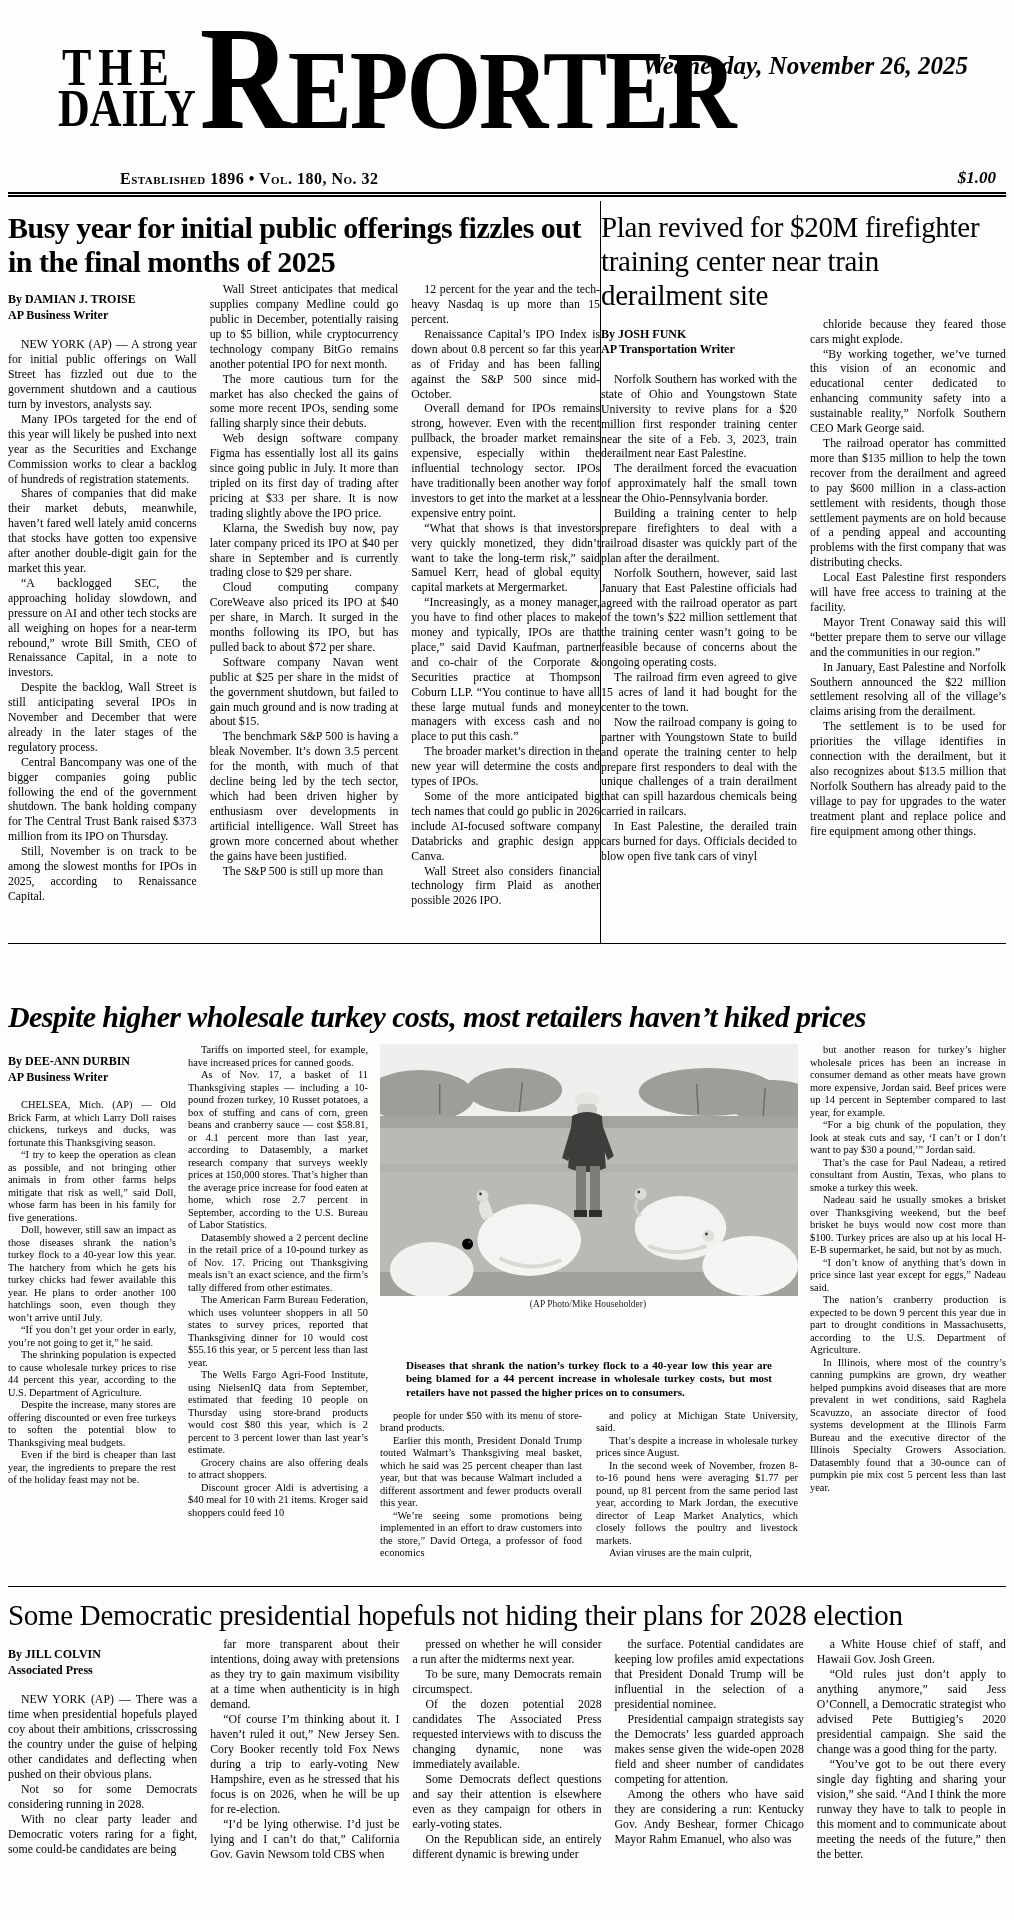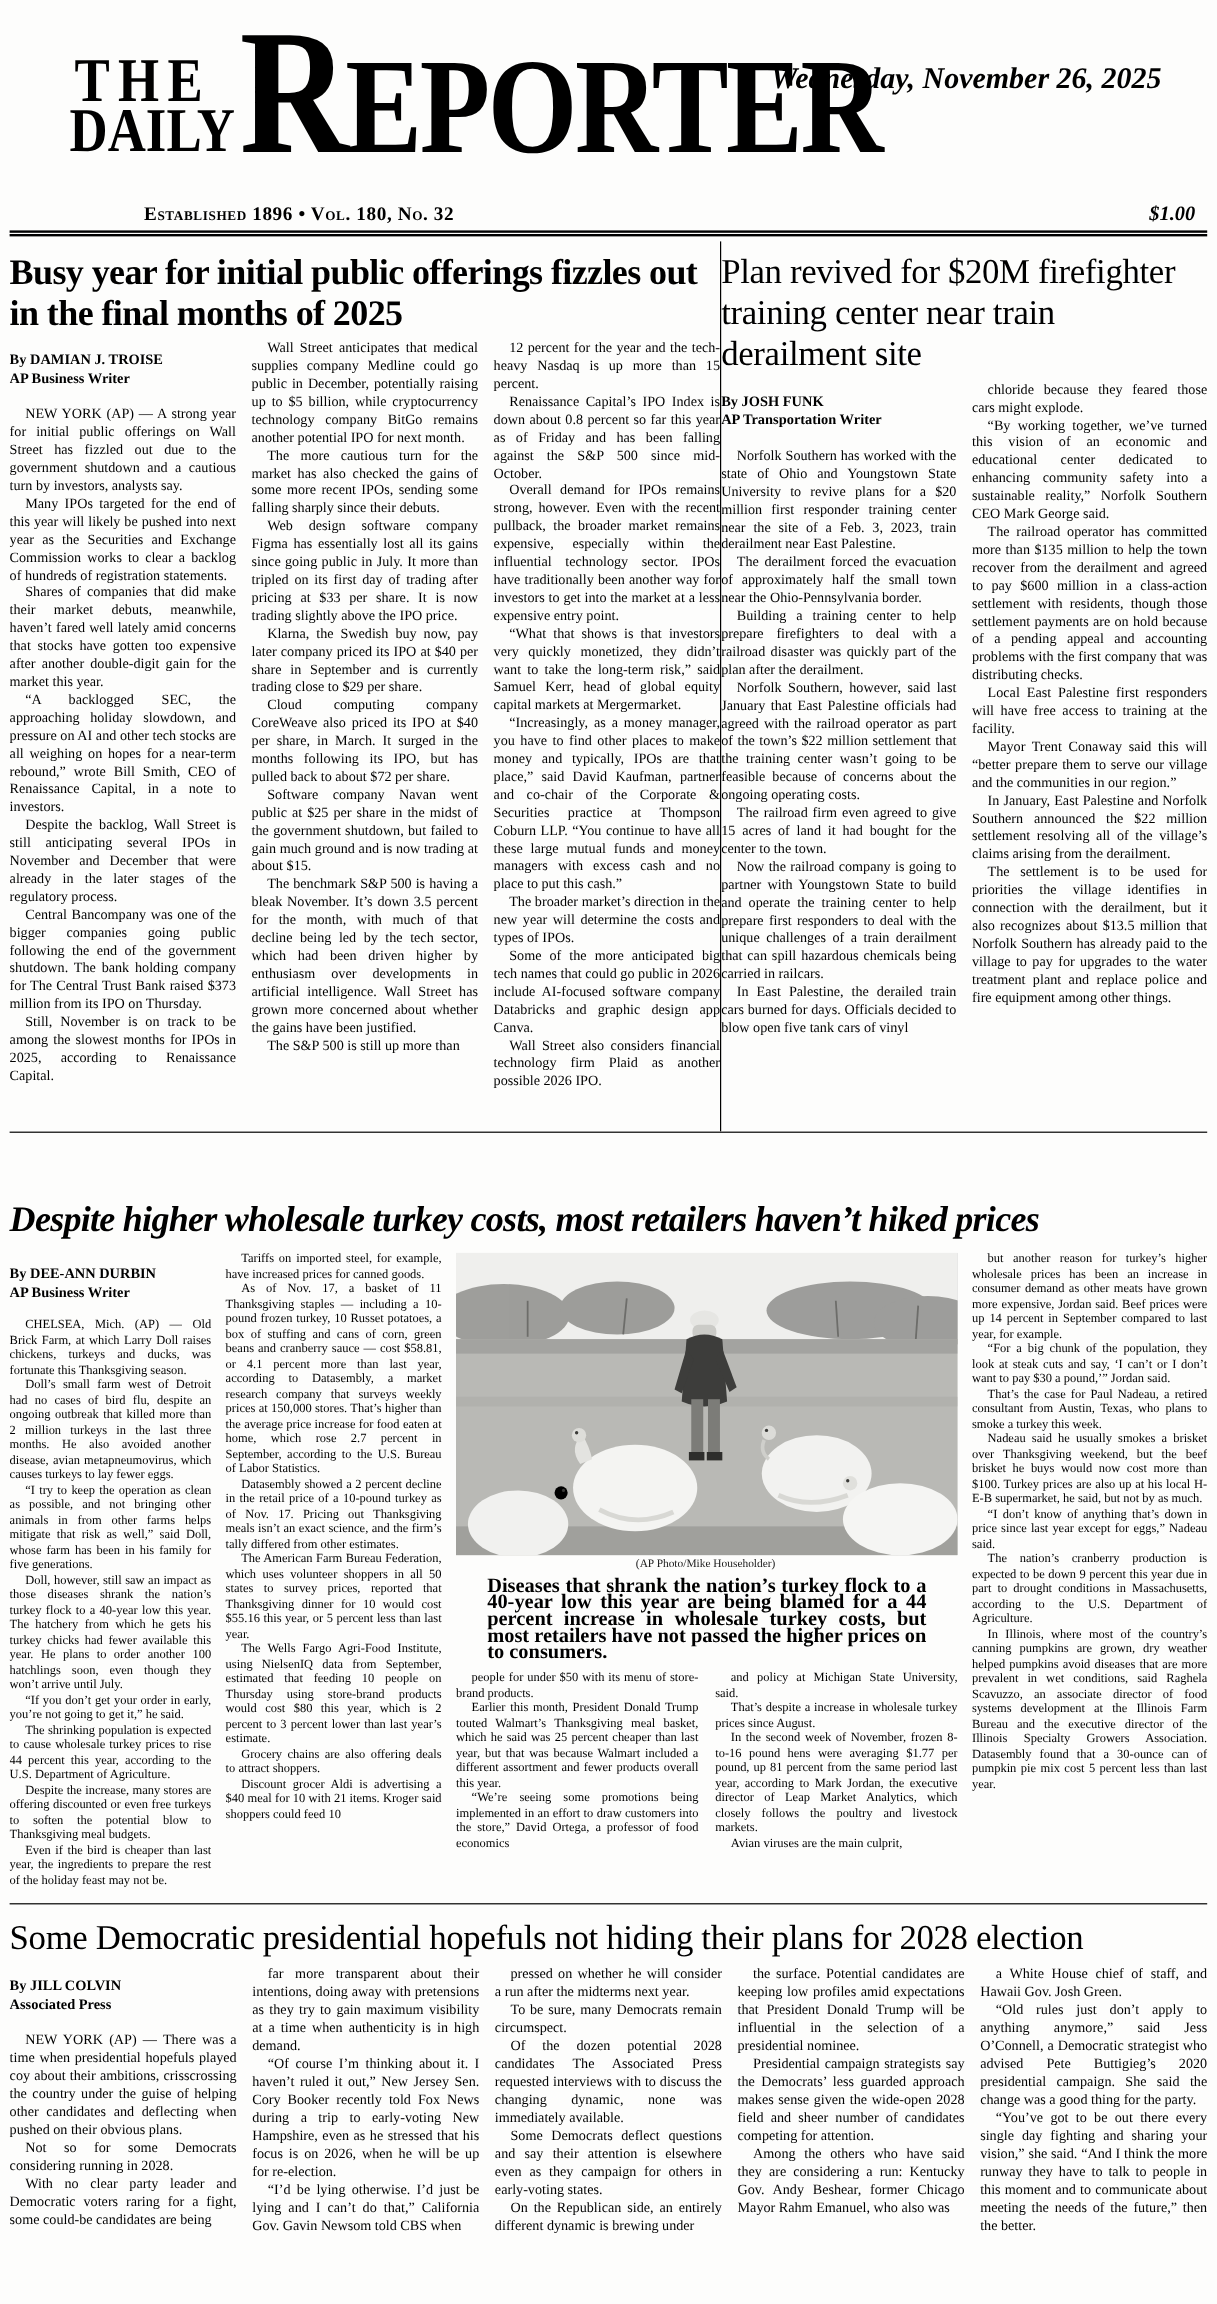--- a/index.html
+++ b/index.html
@@ -42,21 +42,21 @@
   .cols-3 { display: grid; grid-template-columns: repeat(3, 1fr); gap: 13px; height: 648px; overflow: hidden; }
   .cols-2 { display: grid; grid-template-columns: repeat(2, 1fr); gap: 13px; height: 612px; overflow: hidden; }
 
   
   .turkey-sec { margin-top: 2px; }
   .turkey-grid { display: grid; grid-template-columns: 168px 180px 1fr 196px; gap: 12px; height: 542px; overflow: hidden; }
   .turkey-center { display: flex; flex-direction: column; }
   .photo-wrap { width: 100%; height: 252px; background: #cfcfcf; }
   .photo-wrap svg { display: block; width: 100%; height: 100%; }
   .credit { font-size: 9.5px; text-align: center; color: #1a1a1a; margin: 2px 2px 4px 0; }
-  .caption { font-weight: bold; font-size: 17px; line-height: 13.8px; text-align: justify; padding: 0 26px; margin-bottom: 10px; }
+  .caption { font-weight: bold; font-size: 11px; line-height: 13.8px; text-align: justify; padding: 0 26px; margin-bottom: 10px; margin-top: 44px; }
   .under-cols { display: grid; grid-template-columns: repeat(2, 1fr); gap: 14px; flex: 1; overflow: hidden; }
 
   
   .election-sec { margin-top: 2px; }
   .cols-5 { display: grid; grid-template-columns: repeat(5, 1fr); gap: 13px; height: 308px; overflow: hidden; }
   .elect-text { font-size: 11.8px; line-height: 15px; }
 </style>
 </head>
 <body>
 
@@ -159,21 +159,20 @@
     <h2 class="headline-italic">Despite higher wholesale turkey costs, most retailers haven’t hiked prices</h2>
     <div class="turkey-grid smalltext">
 
       <div class="col">
         <div class="byline">
           <div>By DEE-ANN DURBIN</div>
           <div>AP Business Writer</div>
         </div>
         <div>
             <p class="para">CHELSEA, Mich. (AP) — Old Brick Farm, at which Larry Doll raises chickens, turkeys and ducks, was fortunate this Thanksgiving season.</p>
-            <p class="para">Doll’s small farm west of Detroit had no cases of bird flu, despite an ongoing outbreak that killed more than 2 million turkeys in the last three months. He also avoided another disease, avian metapneumovirus, which causes turkeys to lay fewer eggs.</p>
             <p class="para">“I try to keep the operation as clean as possible, and not bringing other animals in from other farms helps mitigate that risk as well,” said Doll, whose farm has been in his family for five generations.</p>
             <p class="para">Doll, however, still saw an impact as those diseases shrank the nation’s turkey flock to a 40-year low this year. The hatchery from which he gets his turkey chicks had fewer available this year. He plans to order another 100 hatchlings soon, even though they won’t arrive until July.</p>
             <p class="para">“If you don’t get your order in early, you’re not going to get it,” he said.</p>
             <p class="para">The shrinking population is expected to cause wholesale turkey prices to rise 44 percent this year, according to the U.S. Department of Agriculture.</p>
             <p class="para">Despite the increase, many stores are offering discounted or even free turkeys to soften the potential blow to Thanksgiving meal budgets.</p>
             <p class="para">Even if the bird is cheaper than last year, the ingredients to prepare the rest of the holiday feast may not be.</p>
           </div>
       </div>
 
       <div class="col">

